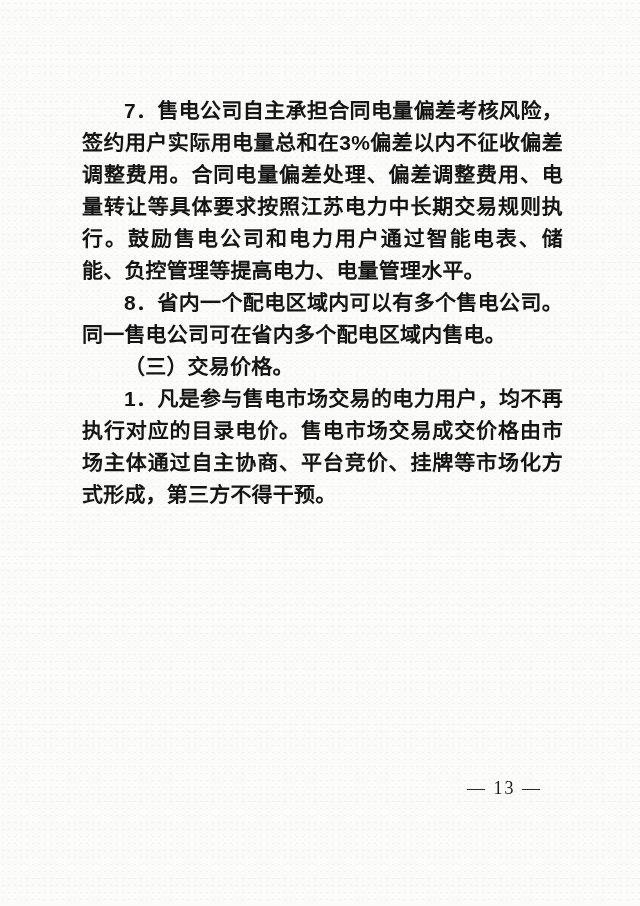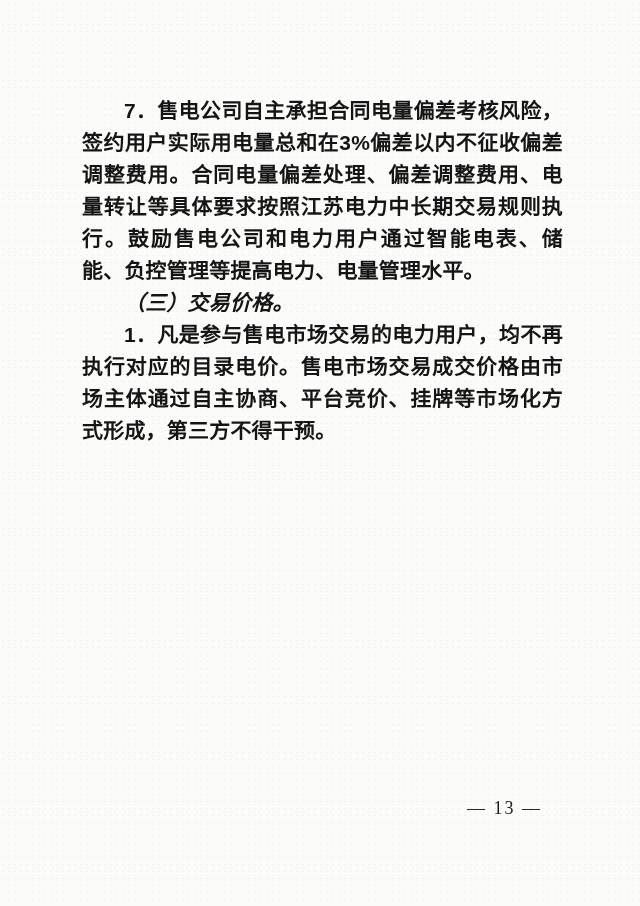--- a/index.html
+++ b/index.html
@@ -36,36 +36,36 @@
     line-height: 32px;
     font-weight: 600;
     color: #151515;
     text-align: justify;
     text-align-last: left;
     text-indent: 2em;
     letter-spacing: 0.2px;
   }
   .para.heading {
     text-align: right;
-    font-style: italic;
   }
   .page-number {
     position: absolute;
-    top: 798px;
+    top: 778px;
     right: 98px;
     font-family: "Liberation Serif", serif;
     font-size: 18px;
     font-weight: 500;
     color: #1c1c1c;
     letter-spacing: 2px;
   }
 </style>
 </head>
 <body>
 
 <div class="page">
   <div class="content">
     <p class="para">7．售电公司自主承担合同电量偏差考核风险，签约用户实际用电量总和在3%偏差以内不征收偏差调整费用。合同电量偏差处理、偏差调整费用、电量转让等具体要求按照江苏电力中长期交易规则执行。鼓励售电公司和电力用户通过智能电表、储能、负控管理等提高电力、电量管理水平。</p>
+    <p class="para">8．省内一个配电区域内可以有多个售电公司。同一售电公司可在省内多个配电区域内售电。</p>
     <p class="para heading">（三）交易价格。</p>
     <p class="para">1．凡是参与售电市场交易的电力用户，均不再执行对应的目录电价。售电市场交易成交价格由市场主体通过自主协商、平台竞价、挂牌等市场化方式形成，第三方不得干预。</p>
   </div>
   <div class="page-number">— 13 —</div>
 </div>
 
 </body></html>

